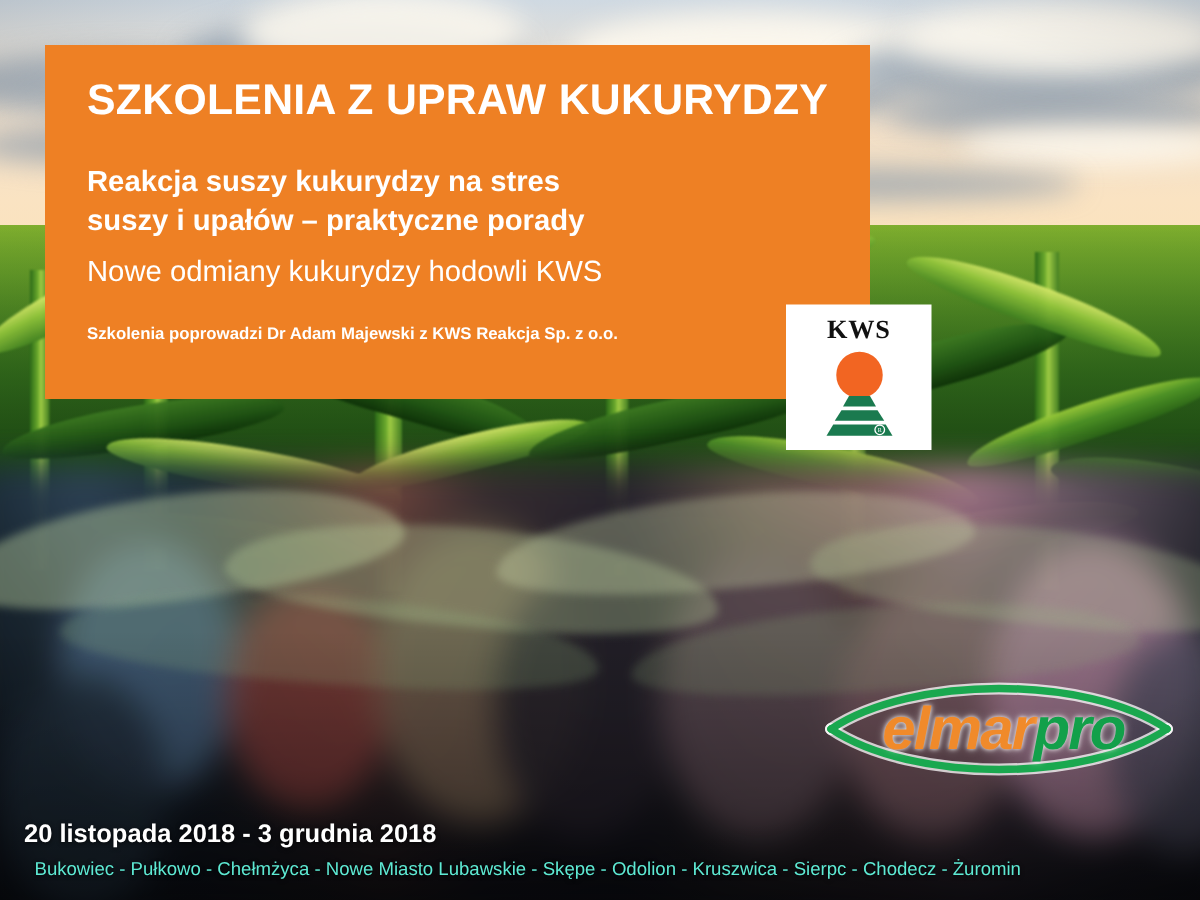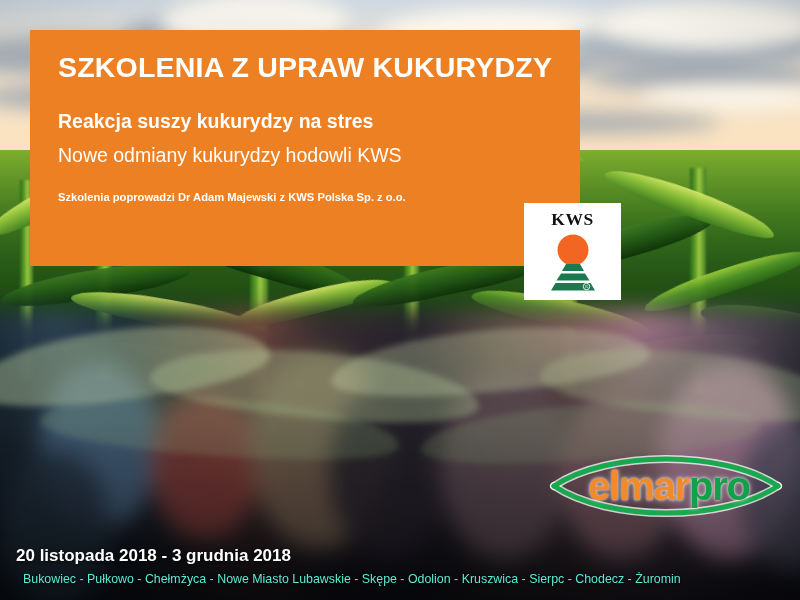--- a/index.html
+++ b/index.html
@@ -157,20 +157,21 @@
     position:absolute;
     left:548px; top:444px;
     width:236px; height:84px;
   }
   .elmar-text {
     position:absolute;
     left:0; top:0; width:236px; height:84px;
     display:flex; align-items:center; justify-content:center;
     font-size:40px;
     font-weight:bold;
+    font-style:italic;
     letter-spacing:-1.2px;
     line-height:1;
     padding-left:6px;
   }
   .elmar-a { color:#f08a2a; text-shadow:0 0 3px rgba(255,255,255,0.85), 0 0 6px rgba(255,255,255,0.5); }
   .elmar-b { color:#12a04a; text-shadow:0 0 3px rgba(255,255,255,0.85), 0 0 6px rgba(255,255,255,0.5); }
 
   
   .dates {
     position:absolute;
@@ -261,22 +262,23 @@
     <div class="overlay-leaf" style="left:540px; top:352px; width:300px; height:64px; background:rgba(180,205,150,0.28); transform:rotate(6deg);"></div>
     <div class="overlay-leaf" style="left:40px;  top:398px; width:360px; height:58px; background:rgba(150,185,130,0.22); transform:rotate(4deg);"></div>
     <div class="overlay-leaf" style="left:420px; top:404px; width:340px; height:56px; background:rgba(150,185,130,0.20); transform:rotate(-4deg);"></div>
 
     <div class="bg-vignette"></div>
   </div>
 
   <div class="panel">
     <div class="panel-title">SZKOLENIA Z UPRAW KUKURYDZY</div>
     <div class="panel-sub">Reakcja suszy kukurydzy na stres</div>
+    <div class="panel-sub" style="margin-top:0;">suszy i upałów – praktyczne porady</div>
     <div class="panel-sub2">Nowe odmiany kukurydzy hodowli KWS</div>
-    <div class="panel-note">Szkolenia poprowadzi Dr Adam Majewski z KWS Polska Sp. z o.o.</div>
+    <div class="panel-note">Szkolenia poprowadzi Dr Adam Majewski z KWS Reakcja Sp. z o.o.</div>
   </div>
 
   <div class="kws-box">
     <div class="kws-word">KWS</div>
     <div class="kws-mark">
       <svg width="74" height="62" viewBox="0 0 74 62">
         <circle cx="37" cy="19" r="15.5" fill="#f26522"></circle>
         <path d="M30 33 H44 L48 40 H26 Z" fill="#1a7a4f"></path>
         <path d="M25 42.5 H49 L53.5 49.5 H20.5 Z" fill="#1a7a4f"></path>
         <path d="M19.5 52 H54.5 L59 59.5 H15 Z" fill="#1a7a4f"></path>

